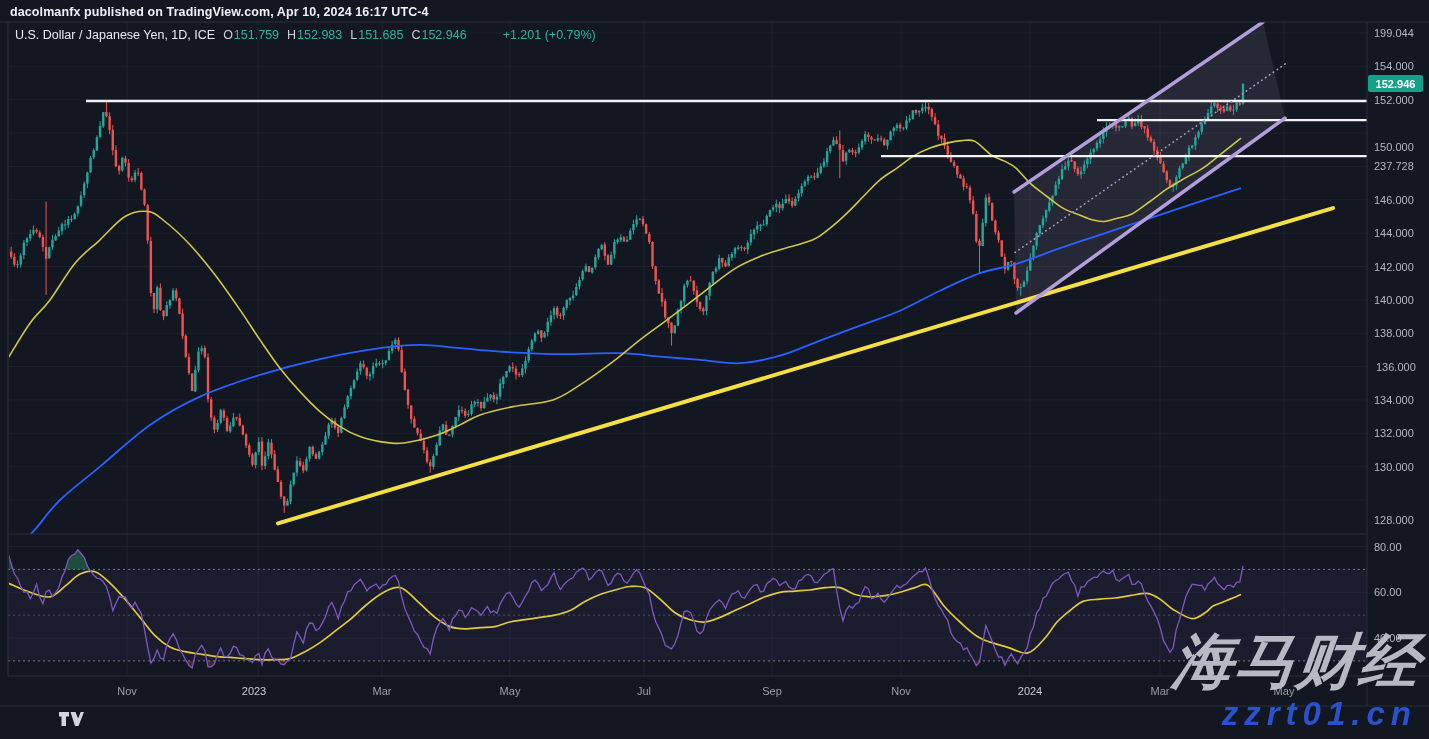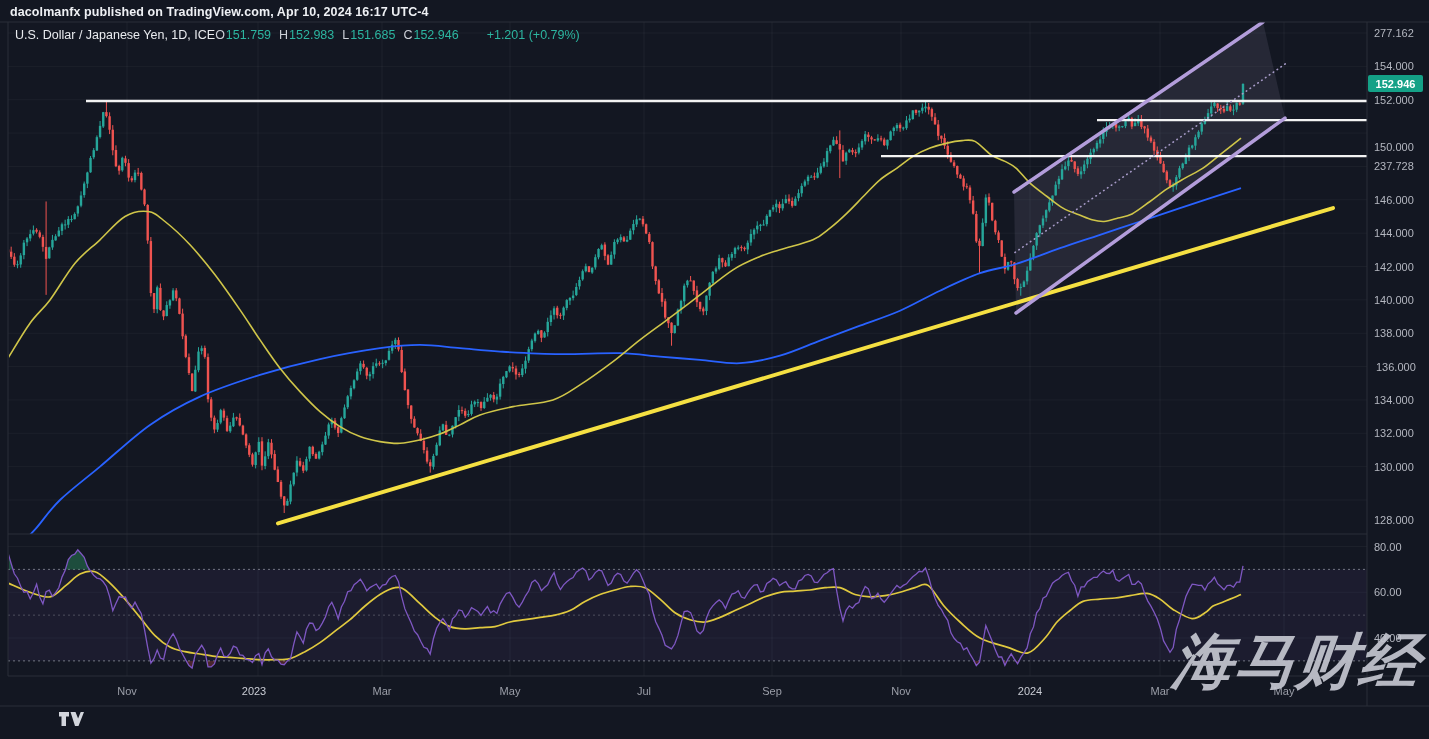--- a/index.html
+++ b/index.html
@@ -1,20 +1,20 @@
 <!DOCTYPE html>
 <html><head>
 <meta charset="utf-8">
 <style>
   html,body{margin:0;padding:0;background:#131722;width:1429px;height:739px;overflow:hidden;
     font-family:"Liberation Sans",sans-serif;-webkit-font-smoothing:antialiased;}
   #app{position:relative;width:1429px;height:576px;background:#131722;}
   #chart-svg{position:absolute;left:0;top:0;}
   .publish-line{position:absolute;left:10px;top:5px;font-size:12.5px;font-weight:700;color:#eef0f4;letter-spacing:.1px;}
-  .legend{position:absolute;left:15px;top:28px;display:flex;align-items:center;gap:0;font-size:12.5px;color:#e4e6ea;white-space:nowrap;}
+  .legend{position:absolute;left:15px;top:28px;display:flex;align-items:center;gap:8px;font-size:12.5px;color:#e4e6ea;white-space:nowrap;}
   .legend .sym{color:#e9ebef;}
   .legend .ohlc{display:flex;gap:8px;}
   .legend .pair{display:flex;gap:1px;}
   .legend .lt{color:#cdd0d8;}
   .legend .val{color:#2cb5a0;}
   .legend .chg{color:#2cb5a0;margin-left:28px;}
   .axis-label{position:absolute;font-size:11px;color:#b4b7c0;pointer-events:none;}
   .price-axis-area{position:absolute;left:1367px;top:22px;width:62px;height:684px;}
   .time-axis-area{position:absolute;left:8px;top:676px;width:1359px;height:30px;}
   .time-label{position:absolute;top:9px;transform:translateX(-50%);font-size:11px;color:#9b9ea8;}
@@ -908,21 +908,21 @@
         </span>
       <span class="pair">
           <span class="lt">C</span>
           <span class="val">152.946</span>
         </span>
     </span>
     <span class="chg">+1.201 (+0.79%)</span>
   </div>
 
   <div class="price-axis-area" id="price-axis">
-      <div class="axis-label" style="left: 7px; top: 5px;">277.162</div>
+      <div class="axis-label" style="left: 7px; top: 5px;">199.044</div>
       <div class="axis-label" style="left: 7px; top: 38.3571px;">154.000</div>
       <div class="axis-label" style="left: 7px; top: 71.7143px;">152.000</div>
       <div class="axis-label" style="left: 7px; top: 119px;">150.000</div>
       <div class="axis-label" style="left: 7px; top: 138.429px;">237.728</div>
       <div class="axis-label" style="left: 7px; top: 171.786px;">146.000</div>
       <div class="axis-label" style="left: 7px; top: 205.143px;">144.000</div>
       <div class="axis-label" style="left: 7px; top: 238.5px;">142.000</div>
       <div class="axis-label" style="left: 7px; top: 271.857px;">140.000</div>
       <div class="axis-label" style="left: 7px; top: 305.214px;">138.000</div>
       <div class="axis-label" style="left: 9px; top: 338.571px; text-align: right;">136.000</div>
@@ -943,20 +943,21 @@
       <div class="time-label" style="left: 764px;">Sep</div>
       <div class="time-label" style="left: 893px;">Nov</div>
       <div class="time-label year" style="left: 1022px;">2024</div>
       <div class="time-label" style="left: 1152px;">Mar</div>
       <div class="time-label" style="left: 1276px;">May</div>
     </div>
 
   <div class="last-badge" style="top: 75.4364px;">152.946</div>
 
   <div class="watermark-title">海马财经</div>
+  <div class="watermark-url">zzrt01.cn</div>
 
   <div class="footer">
     <svg width="25" height="15" viewBox="0 0 25 15">
       <path d="M0 0 h10 v4.5 h-3 V14 h-4.5 V4.5 H0 Z" fill="#d2d5dc"></path>
       <path d="M11.5 0 h5 l2.6 6.5 L21.7 0 H25 L19.5 14 h-3.5 Z" fill="#d2d5dc"></path>
     </svg>
     <span class="brand">TradingView</span>
   </div>
 </div>
 

